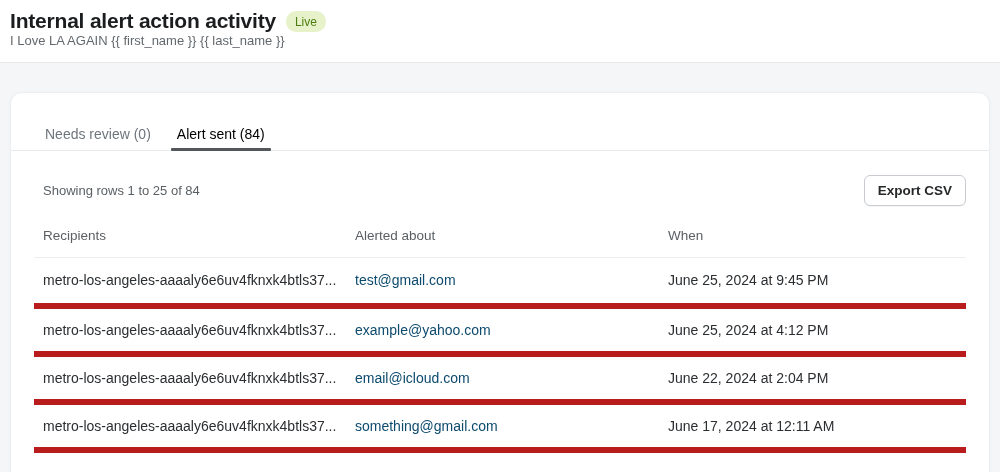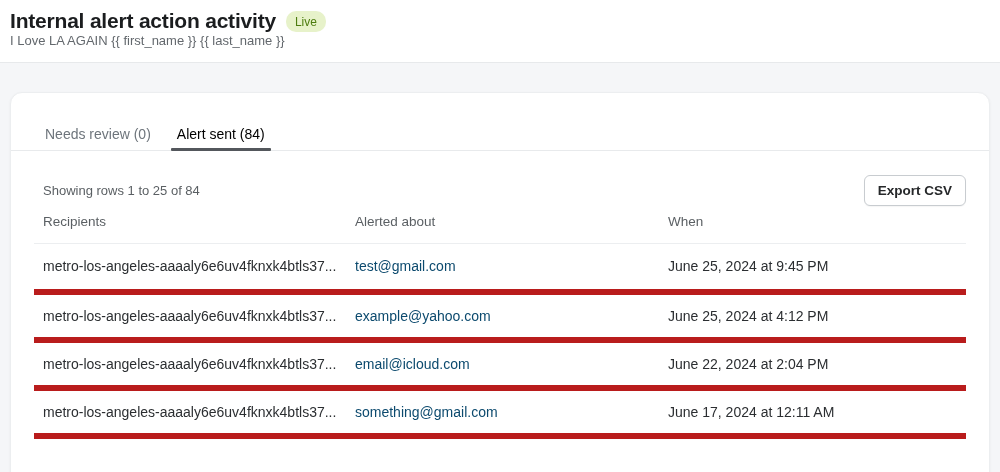--- a/index.html
+++ b/index.html
@@ -103,20 +103,21 @@
     background: #ffffff;
     border: 1px solid #c8ccd0;
     border-radius: 6px;
     padding: 7px 13px;
     cursor: pointer;
     box-shadow: 0 1px 1px rgba(20, 22, 26, 0.04);
   }
   
   table {
     width: 100%;
+    margin-top: 14px;
     border-collapse: collapse;
     table-layout: fixed;
   }
   col.c-recipients { width: 312px; }
   col.c-alerted { width: 313px; }
   th {
     text-align: left;
     font-weight: 400;
     font-size: 13.5px;
     color: #5a5f63;

